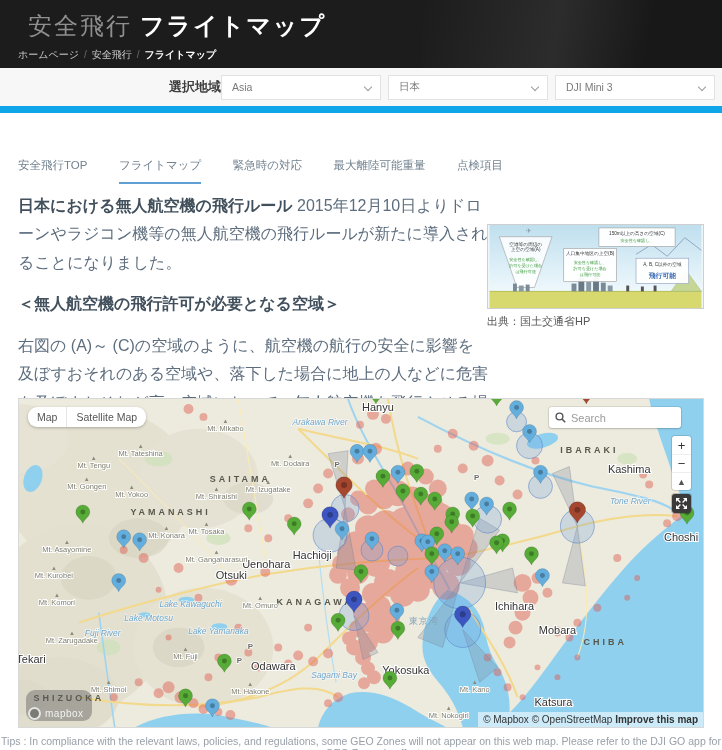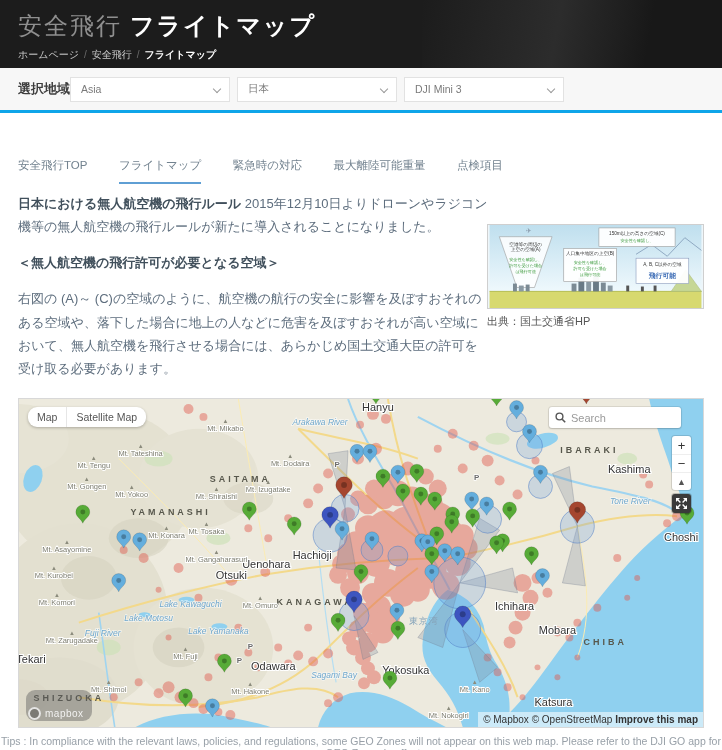--- a/index.html
+++ b/index.html
@@ -4,44 +4,44 @@
 <style>
   * { margin:0; padding:0; box-sizing:border-box; }
   html,body { width:722px; background:#fff; font-family:"Liberation Sans","DejaVu Sans",sans-serif; }
   body { height:750px; overflow:hidden; }
 
   
   .header { position:relative; height:68px; background:#1c1c1c; overflow:hidden; padding:10px 0 0 18px; }
   .header-art { position:absolute; right:0; top:0; width:300px; height:68px;
     background:linear-gradient(100deg, rgba(28,28,28,0) 0%, rgba(46,46,46,.9) 45%, rgba(24,24,24,1) 75%),
                radial-gradient(60px 40px at 230px 30px, #343434 0%, #1c1c1c 100%); }
-  .title { position:relative; font-size:24px; letter-spacing:2px; white-space:nowrap; }
+  .title { position:relative; font-size:24px; letter-spacing:2px; white-space:nowrap;margin-left:10px; }
   .title .t-gray { color:#8f8f8f; font-weight:400; }
   .title .t-white { color:#ffffff; font-weight:bold; margin-left:8px; }
   .breadcrumb { position:relative; margin-top:6px; font-size:10px; color:#c9c9c9; }
   .breadcrumb .sep { color:#6a6a6a; margin:0 5px; }
   .breadcrumb .crumb { cursor:pointer; }
   .breadcrumb .crumb.current { color:#fff; font-weight:bold; }
 
   
-  .select-bar { height:45px; background:#f7f7f7; border-bottom:3px solid #0ea5e9; display:flex; align-items:center; padding-left:18px; }
+  .select-bar { height:45px; background:#f7f7f7; border-bottom:7px solid #0ea5e9; display:flex; align-items:center; padding-left:18px;justify-content:flex-end; }
   .select-label { font-size:13px; font-weight:bold; color:#3d3d3d; width:52px; }
   .fake-select { position:relative; background:#fff; border:1px solid #e2e2e2; height:25px; width:160px; margin-right:7px;
     display:flex; align-items:center; padding:0 22px 0 10px; font-size:10.5px; color:#7a7a7a; cursor:pointer; }
   .fake-select .chev { position:absolute; right:9px; top:8px; width:6px; height:6px;
     border-right:1px solid #9a9a9a; border-bottom:1px solid #9a9a9a; transform:rotate(45deg); }
 
   
   .tabs { margin:42px 18px 0; height:28px; }
   .tab { display:inline-block; font-size:11.5px; color:#72828f; margin-right:27px; padding-bottom:9px; cursor:pointer; }
   .tab.active { border-bottom:2px solid #5f9fd4; }
 
   
   .content { position:relative; margin:9px 18px 0; height:188px; }
-  .article { width:470px; font-size:13px; line-height:1.78; color:#5d6d7d; }
+  .article { width:470px; font-size:16px; line-height:1.78; color:#5d6d7d; }
   .article b { color:#41505c; }
   .sub-heading { margin-top:13px; font-weight:bold; color:#41505c; }
   .para { margin-top:13px; }
   .para.gap { margin-top:22px; }
   .t-link { color:#4d9bd6; cursor:pointer; }
 
   .figure { position:absolute; top:32px; right:0; width:217px; }
   .figure svg { display:block; border:1px solid #cfcfcf; background:#eef6fa; }
   .fig-caption { margin-top:5px; font-size:11px; color:#555; }
 

